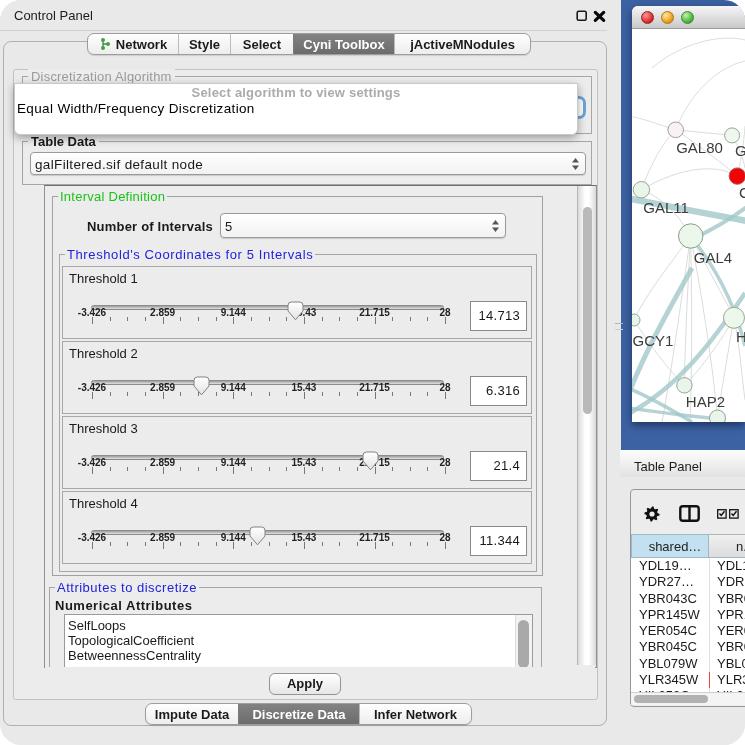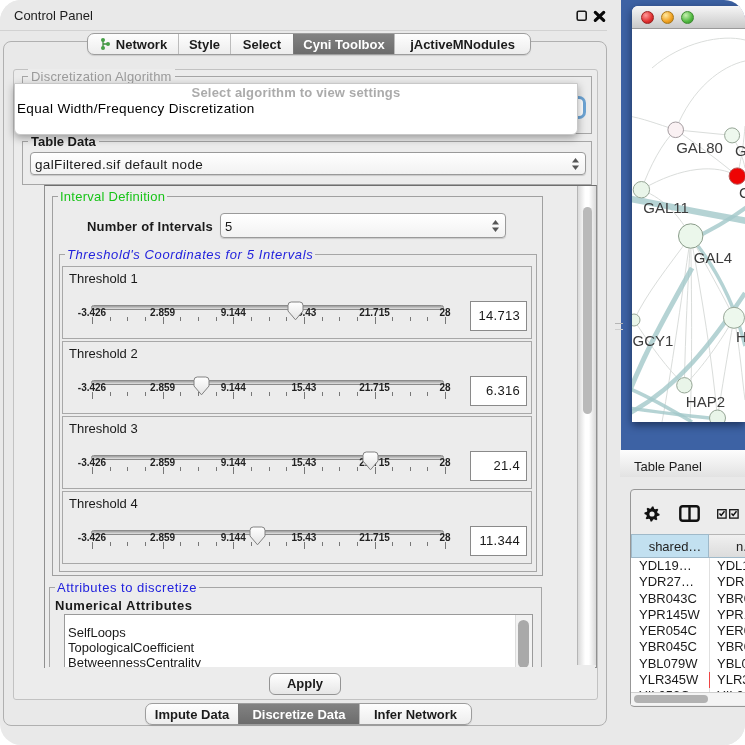--- a/index.html
+++ b/index.html
@@ -34,21 +34,21 @@
   
   .seg{position:absolute;display:flex;height:20px;border:1px solid #9d9d9d;border-radius:7px;overflow:hidden;
        background:linear-gradient(#fefefe,#ededed);box-shadow:0 1px 1px rgba(0,0,0,0.12);}
   .seg .s{display:flex;align-items:center;justify-content:center;font-size:13px;font-weight:bold;color:#1b1b1b;
           border-left:1px solid #bcbcbc;box-sizing:border-box;}
   .seg .s:first-child{border-left:none;}
   .seg .sel{background:linear-gradient(#828282,#6c6c6c);color:#fff;border-left:1px solid #7a7a7a;}
   
   #nlist{left:64px;top:614px;width:467px;height:60px;background:#fff;border:1px solid #9a9a9a;font-size:13px;}
   #nlist .it{padding-left:3px;margin-top:0;}
-  #nlist .it:first-child{margin-top:10px;}
+  #nlist .it:first-child{margin-top:3px;}
   
   #bluewrap{left:621px;top:0;width:124px;height:451px;background:#3d62a4;}
   #netwin{position:absolute;left:11px;top:6px;width:113px;height:416px;background:#fff;border-radius:6px 0 0 0;
           box-shadow:0 3px 8px rgba(8,18,40,0.6);}
   #nettitle{position:absolute;left:0;top:0;width:113px;height:22px;border-radius:6px 0 0 0;
             background:linear-gradient(#f6f6f6,#c9c9c9);border-bottom:1px solid #9a9a9a;}
   .light{position:absolute;top:5px;width:11px;height:11px;border-radius:50%;}
   #tpanelbar{left:620px;top:450px;width:125px;height:27px;background:linear-gradient(#fdfdfd,#e2e2e2);
              border-bottom:1px solid #c6c6c6;}
   #tpanelbar span{position:absolute;left:14px;top:9px;font-size:13px;color:#1c1c1c;}
@@ -95,21 +95,21 @@
   <span class="abs" style="left:87px;top:219px;font-size:13px;font-weight:bold;letter-spacing:0.2px;">Number of Intervals</span>
   <div class="combo" style="left:220px;top:213px;width:284px;height:23px;">
     <span class="tx">5</span>
     <svg class="stepper" width="9" height="14" viewBox="0 0 9 14">
         <path d="M4.5 1 L8 5.4 L1 5.4 Z" fill="#555"></path>
         <path d="M4.5 13 L1 8.6 L8 8.6 Z" fill="#555"></path>
       </svg>
   </div>
 
   <div class="fs" style="left:59px;top:254px;width:476px;height:316px;"></div>
-  <span class="abs" style="left:65px;top:247px;font-size:13px;color:#2222dd;background:#ececec;padding:0 2px;letter-spacing:0.6px;font-style:italic;">Threshold's Coordinates for 5 Intervals</span>
+  <span class="abs" style="left:65px;top:247px;font-size:13px;color:#2222dd;background:#ececec;padding:0 2px;letter-spacing:0.6px;">Threshold's Coordinates for 5 Intervals</span>
 
   <div class="trow" style="top:266px">
   <div class="name">Threshold 1</div>
   <div class="track"></div>
   <div class="minor"></div>
   <div class="major" style="left:29.0px"></div>
       <div class="major" style="left:99.6px"></div>
       <div class="major" style="left:170.2px"></div>
       <div class="major" style="left:240.9px"></div>
       <div class="major" style="left:311.5px"></div>

